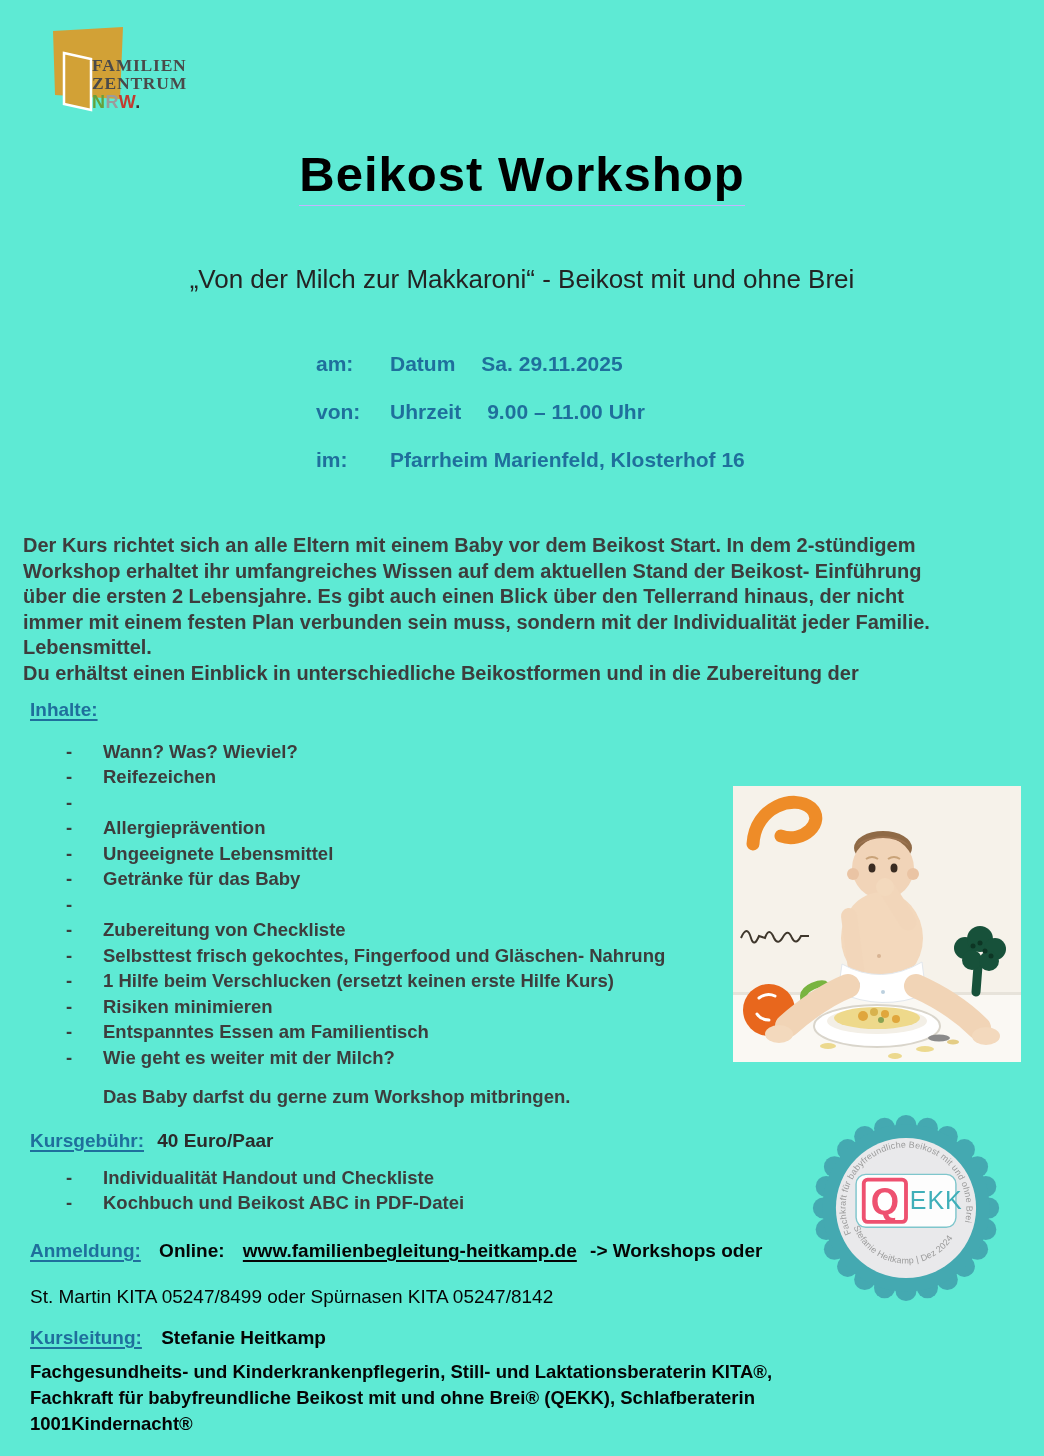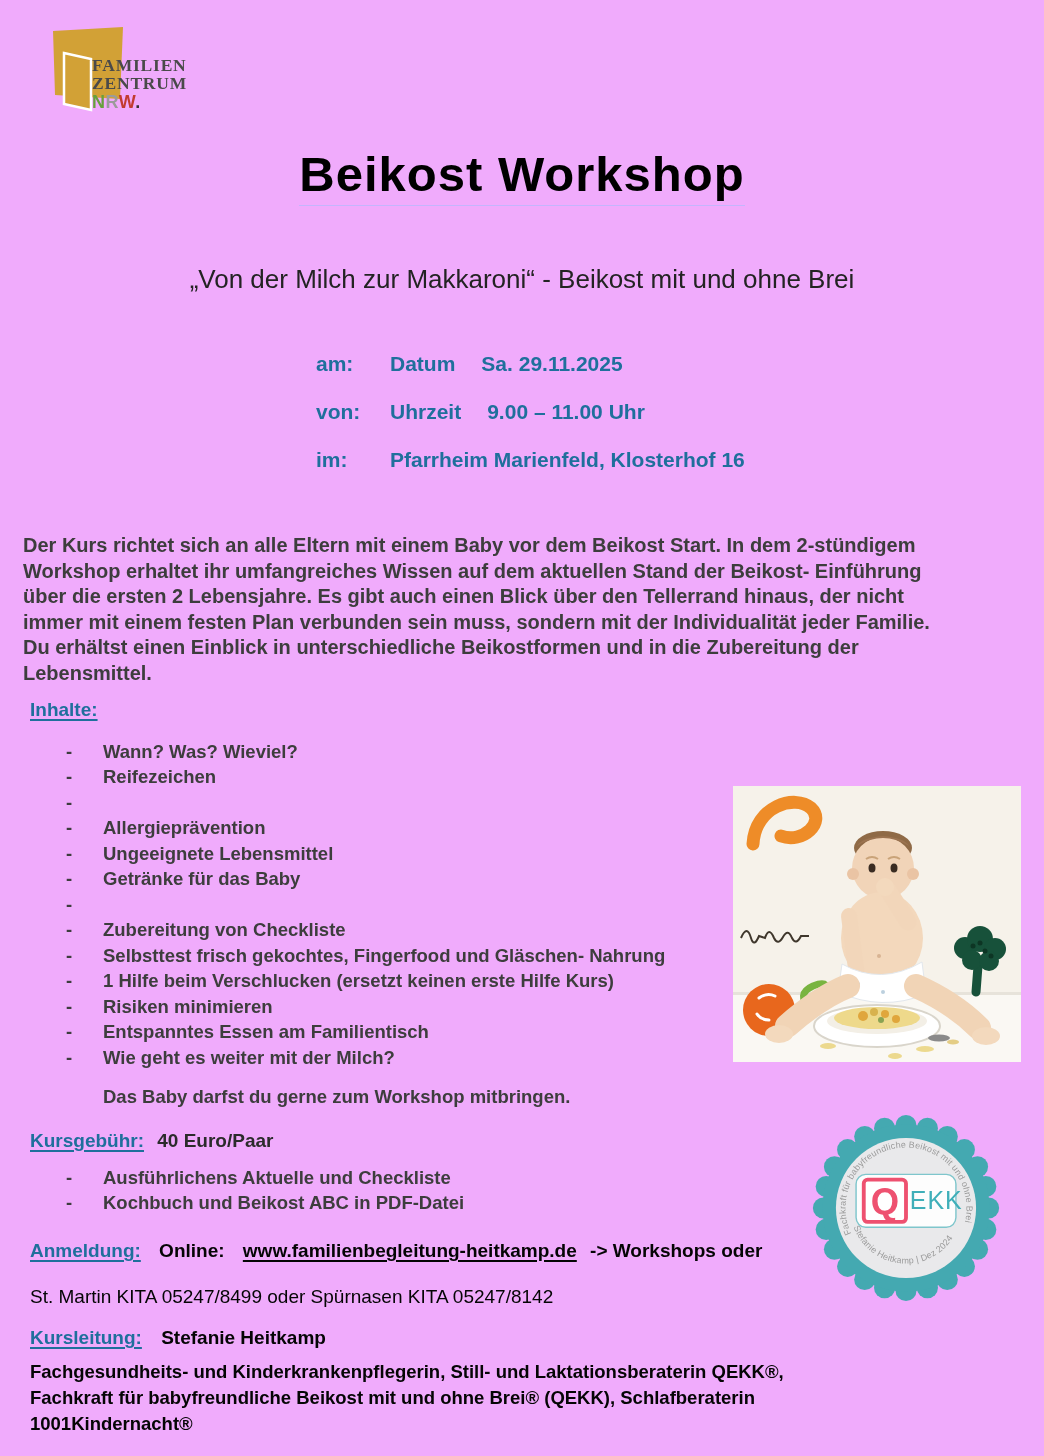--- a/index.html
+++ b/index.html
@@ -1,16 +1,16 @@
 <!DOCTYPE html>
 <html><head>
 <meta charset="utf-8">
 <style>
   html,body{margin:0;padding:0;background:#fff;}
-  .page{position:relative;width:1044px;height:1456px;background:#f0abfc;
+  .page{position:relative;width:1044px;height:1456px;background:#5eead4;
         font-family:"Liberation Sans",sans-serif;overflow:hidden;color:#000;}
   .abs{position:absolute;}
   span:empty{display:none;}
 
   
   .logo{left:45px;top:25px;width:150px;height:95px;}
 
   
   .title{top:146px;left:0;width:100%;text-align:center;}
   .title span{display:inline-block;font-size:49px;font-weight:700;letter-spacing:1px;
@@ -91,22 +91,22 @@
       <span class="skey">Pfarrheim Marienfeld, Klosterhof 16</span>
 
     </div>
   </div>
 
   <div class="abs intro">
     <div>Der Kurs richtet sich an alle Eltern mit einem Baby vor dem Beikost Start. In dem 2-stündigem</div>
     <div>Workshop erhaltet ihr umfangreiches Wissen auf dem aktuellen Stand der Beikost- Einführung</div>
     <div>über die ersten 2 Lebensjahre. Es gibt auch einen Blick über den Tellerrand hinaus, der nicht</div>
     <div>immer mit einem festen Plan verbunden sein muss, sondern mit der Individualität jeder Familie.</div>
+    <div>Lebensmittel.</div>
     <div>Du erhältst einen Einblick in unterschiedliche Beikostformen und in die Zubereitung der</div>
-    <div>Lebensmittel.</div>
   </div>
 
   <div class="abs inhalte">
     <span class="teal-label">Inhalte:</span>
   </div>
 
   <div class="abs topics">
     <div class="topic">
         <span class="marker">-</span>
         <span>Wann? Was? Wieviel?</span>
@@ -225,21 +225,21 @@
 
   <div class="abs note">Das Baby darfst du gerne zum Workshop mitbringen.</div>
 
   <div class="abs fee">
     <span class="teal-label">Kursgebühr:</span>
     <span class="val">40 Euro/Paar</span>
   </div>
   <div class="abs materials">
     <div class="topic">
         <span class="marker">-</span>
-        <span>Ausführlichens Aktuelle und Checkliste</span>
+        <span>Individualität Handout und Checkliste</span>
       </div>
     <div class="topic">
         <span class="marker">-</span>
         <span>Kochbuch und Beikost ABC in PDF-Datei</span>
       </div>
   </div>
 
   <div class="abs anmeldung">
     <span class="teal-label gap">Anmeldung:</span>
     <span class="gap">Online:</span>
@@ -247,21 +247,21 @@
     <span>-&gt; Workshops oder</span>
   </div>
   <div class="abs kitas">St. Martin KITA 05247/8499 oder Spürnasen KITA 05247/8142</div>
 
   <div class="abs leitung">
     <span class="teal-label">Kursleitung:</span>
     <span class="name">Stefanie Heitkamp</span>
   </div>
 
   <div class="abs quals">
-    <div>Fachgesundheits- und Kinderkrankenpflegerin, Still- und Laktationsberaterin QEKK®,</div>
+    <div>Fachgesundheits- und Kinderkrankenpflegerin, Still- und Laktationsberaterin KITA®,</div>
     <div>Fachkraft für babyfreundliche Beikost mit und ohne Brei® (QEKK), Schlafberaterin</div>
     <div>1001Kindernacht®</div>
   </div>
 
   <div class="abs badge">
     <svg width="192" height="192" viewBox="0 0 200 200">
       <g fill="#44A9B1">
         <circle cx="186" cy="100" r="11"></circle>
           <circle cx="183.1" cy="77.7" r="11"></circle>
           <circle cx="174.5" cy="57" r="11"></circle>

